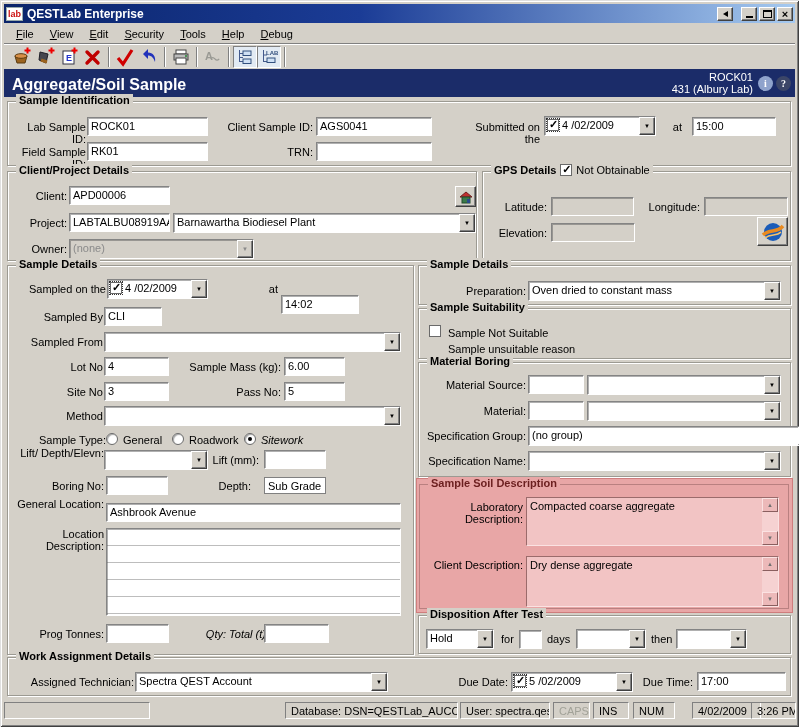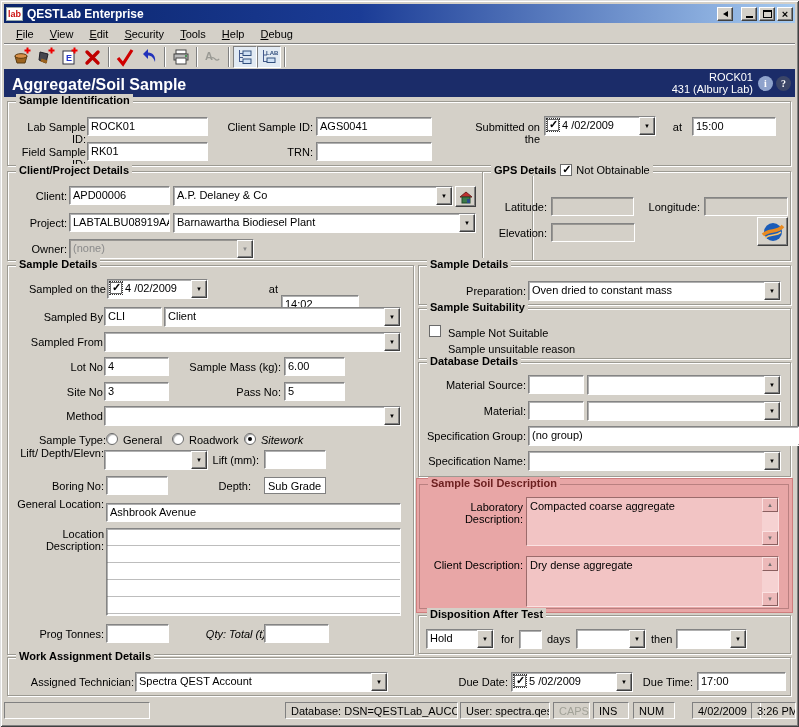--- a/index.html
+++ b/index.html
@@ -235,28 +235,24 @@
       <span class="dd"></span>
     </span>
     <span class="lbl" style="left:658px;top:19px;width:16px;">at</span>
     <span class="tb" style="left:684px;top:15px;width:84px;">15:00</span>
     <span class="lbl" style="left:8px;top:44px;width:70px;">Field Sample ID:</span>
     <span class="tb" style="left:79px;top:40px;width:121px;">RK01</span>
     <span class="lbl" style="left:195px;top:44px;width:110px;">TRN:</span>
     <span class="tb" style="left:308px;top:40px;width:116px;"></span>
   </div>
 
-  <div class="gb" style="left:7px;top:171px;width:526px;height:90px;">
+  <div class="gb" style="left:7px;top:171px;width:470px;height:90px;">
     <span class="legend">Client/Project Details</span>
     <span class="lbl" style="left:6px;top:18px;width:53px;">Client:</span>
     <span class="tb" style="left:61px;top:14px;width:101px;">APD00006</span>
-    <span class="combo" style="left:165px;top:14px;width:280px;">
-      <span class="ct">A.P. Delaney &amp; Co</span>
-      <span class="dd"></span>
-    </span>
     <span class="pbtn" style="left:447px;top:14px;width:21px;height:21px;">
       <svg width="16" height="16">
           <path d="M2 8l6-5 6 5z" fill="#c03030" stroke="#702020"></path>
           <rect x="4" y="8" width="8" height="6" fill="#3a7a4a" stroke="#204a2a"></rect>
           <rect x="9" y="10" width="3" height="4" fill="#2a4a8a"></rect>
         </svg>
     </span>
     <span class="lbl" style="left:6px;top:45px;width:53px;">Project:</span>
     <span class="tb" style="left:61px;top:41px;width:101px;">LABTALBU08919AA</span>
     <span class="combo" style="left:165px;top:41px;width:303px;">
@@ -297,24 +293,20 @@
     <span class="combo" style="left:99px;top:13px;width:101px;">
       <span class="chk checked dotted" style="margin:2px 0 0 2px;"></span>
       <span class="ct">4 /02/2009</span>
       <span class="dd"></span>
     </span>
     <span class="lbl" style="left:252px;top:17px;width:18px;">at</span>
     <span class="tb" style="left:273px;top:29px;width:78px;">14:02</span>
 
     <span class="lbl" style="left:8px;top:45px;width:90px;">Sampled By:</span>
     <span class="tb" style="left:96px;top:41px;width:58px;">CLI</span>
-    <span class="combo" style="left:156px;top:41px;width:237px;">
-      <span class="ct">Client</span>
-      <span class="dd"></span>
-    </span>
 
     <span class="lbl" style="left:8px;top:70px;width:90px;">Sampled From:</span>
     <span class="combo" style="left:96px;top:66px;width:297px;">
       <span class="ct"></span>
       <span class="dd"></span>
     </span>
 
     <span class="lbl" style="left:8px;top:95px;width:90px;">Lot No:</span>
     <span class="tb" style="left:96px;top:91px;width:65px;">4</span>
     <span class="lbl" style="left:153px;top:95px;width:120px;">Sample Mass (kg):</span>
@@ -374,21 +366,21 @@
   </div>
 
   <div class="gb" style="left:418px;top:308px;width:373px;height:51px;">
     <span class="legend">Sample Suitability</span>
     <span class="chk abschk" style="left:10px;top:16px;"></span>
     <span class="llbl" style="left:29px;top:18px;">Sample Not Suitable</span>
     <span class="llbl" style="left:29px;top:34px;">Sample unsuitable reason</span>
   </div>
 
   <div class="gb" style="left:418px;top:362px;width:373px;height:115px;">
-    <span class="legend">Database Details</span>
+    <span class="legend">Material Boring</span>
     <span class="lbl" style="left:8px;top:16px;width:99px;">Material Source:</span>
     <span class="tb" style="left:109px;top:12px;width:56px;"></span>
     <span class="combo" style="left:168px;top:12px;width:194px;">
       <span class="ct"></span>
       <span class="dd"></span>
     </span>
     <span class="lbl" style="left:8px;top:42px;width:99px;">Material:</span>
     <span class="tb" style="left:109px;top:38px;width:56px;"></span>
     <span class="combo" style="left:168px;top:38px;width:194px;">
       <span class="ct"></span>

